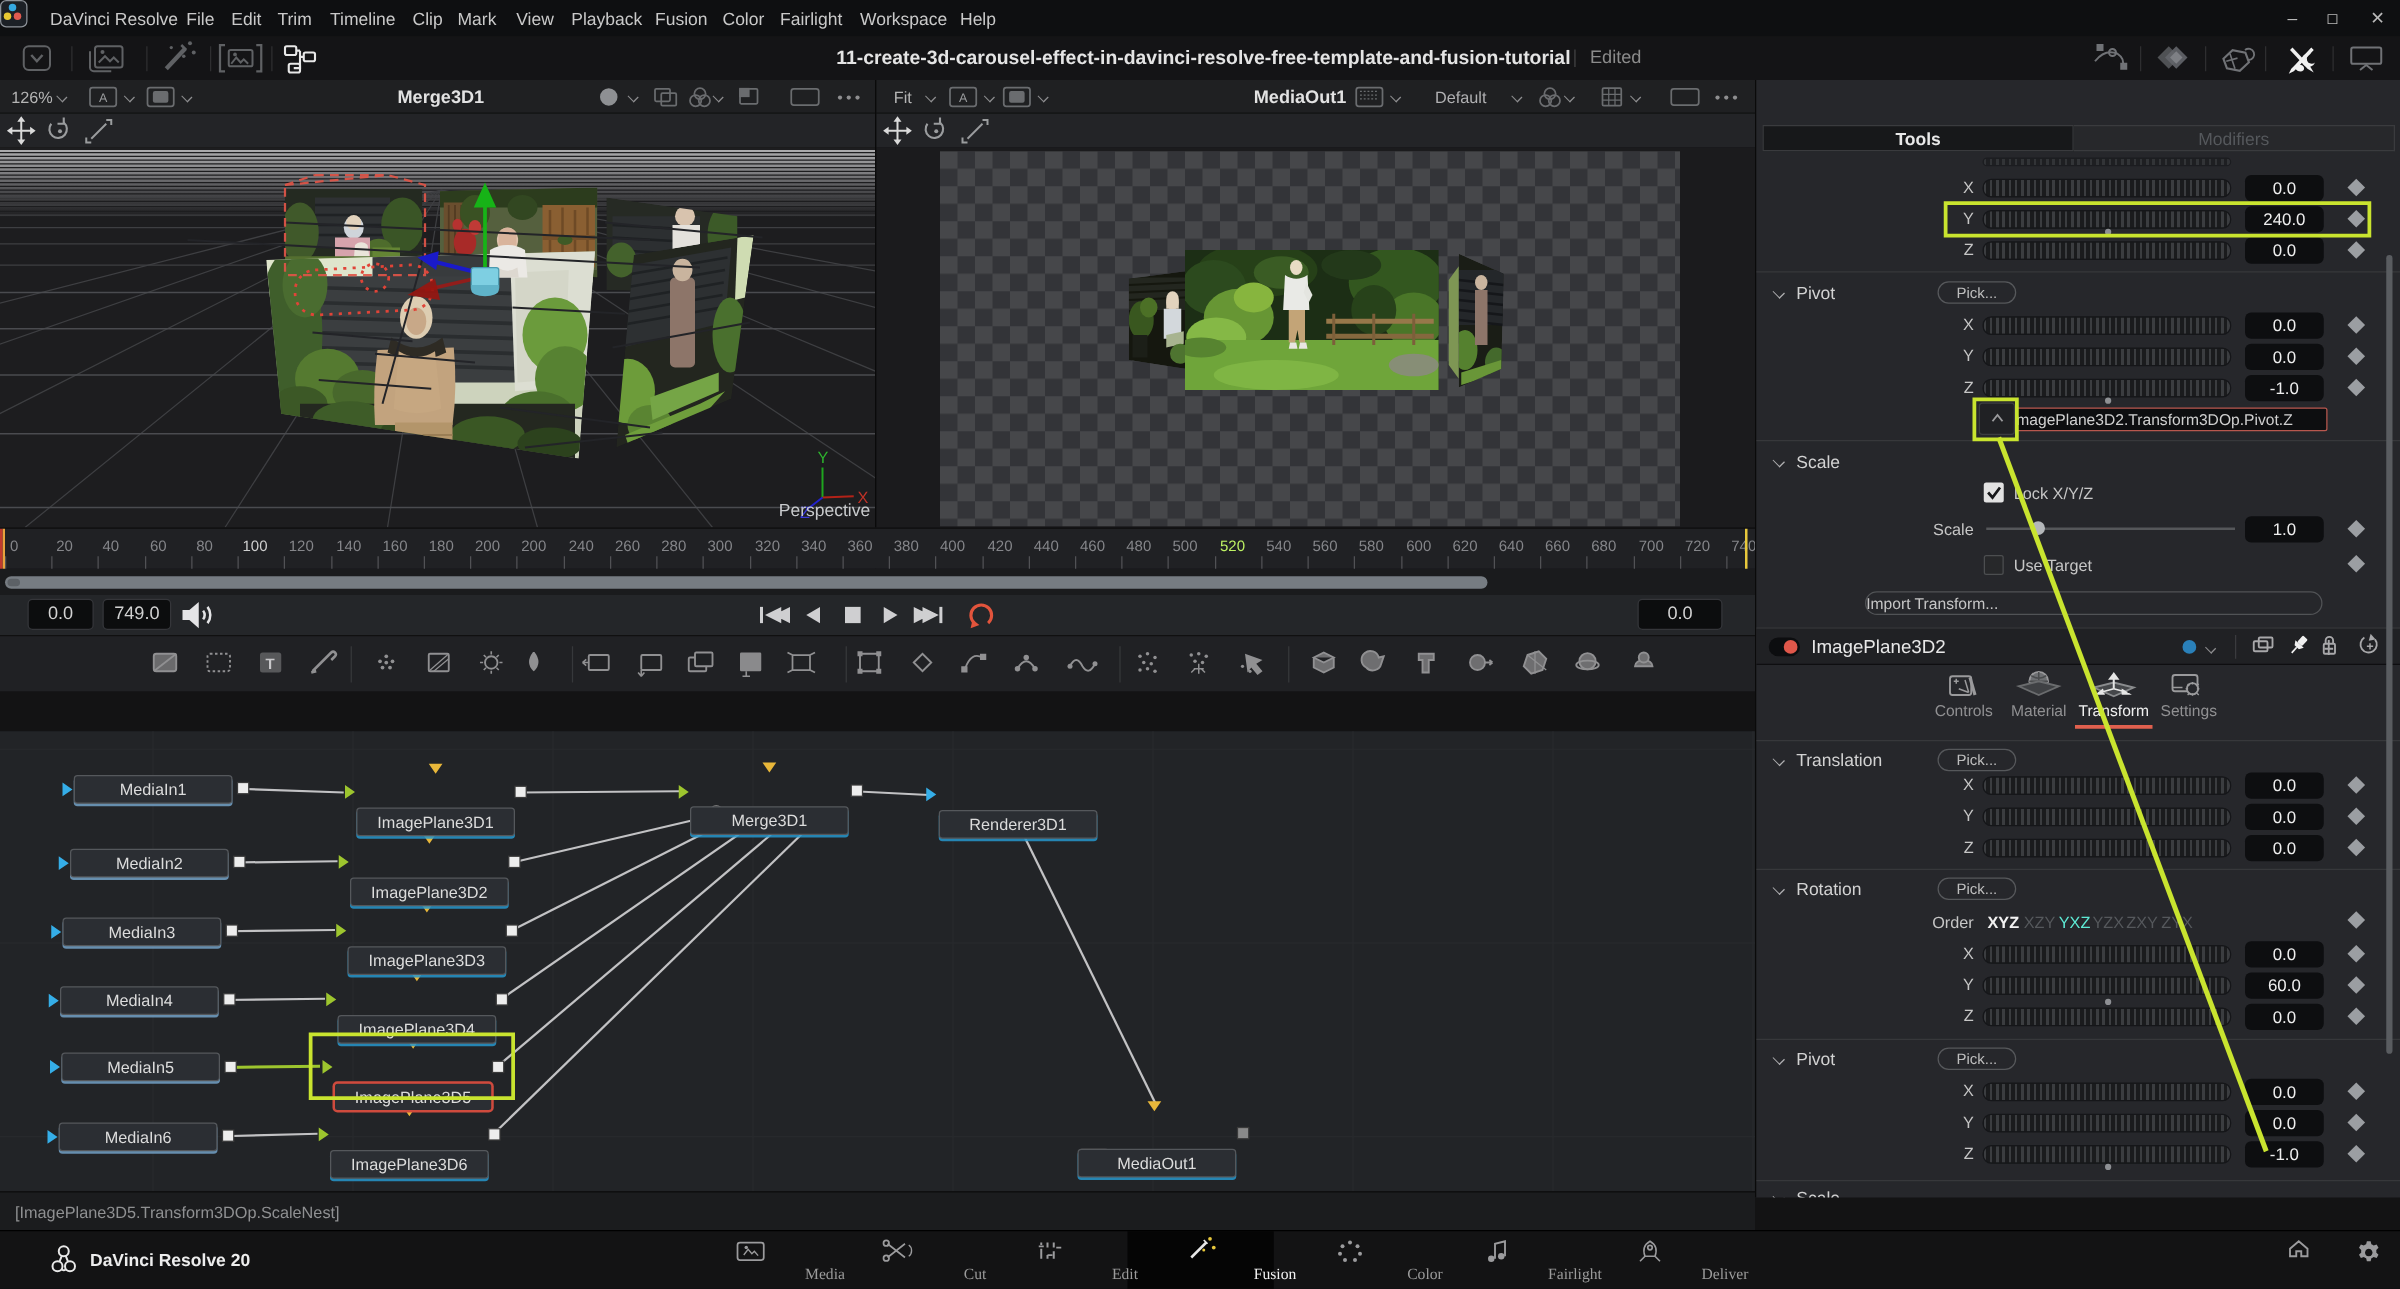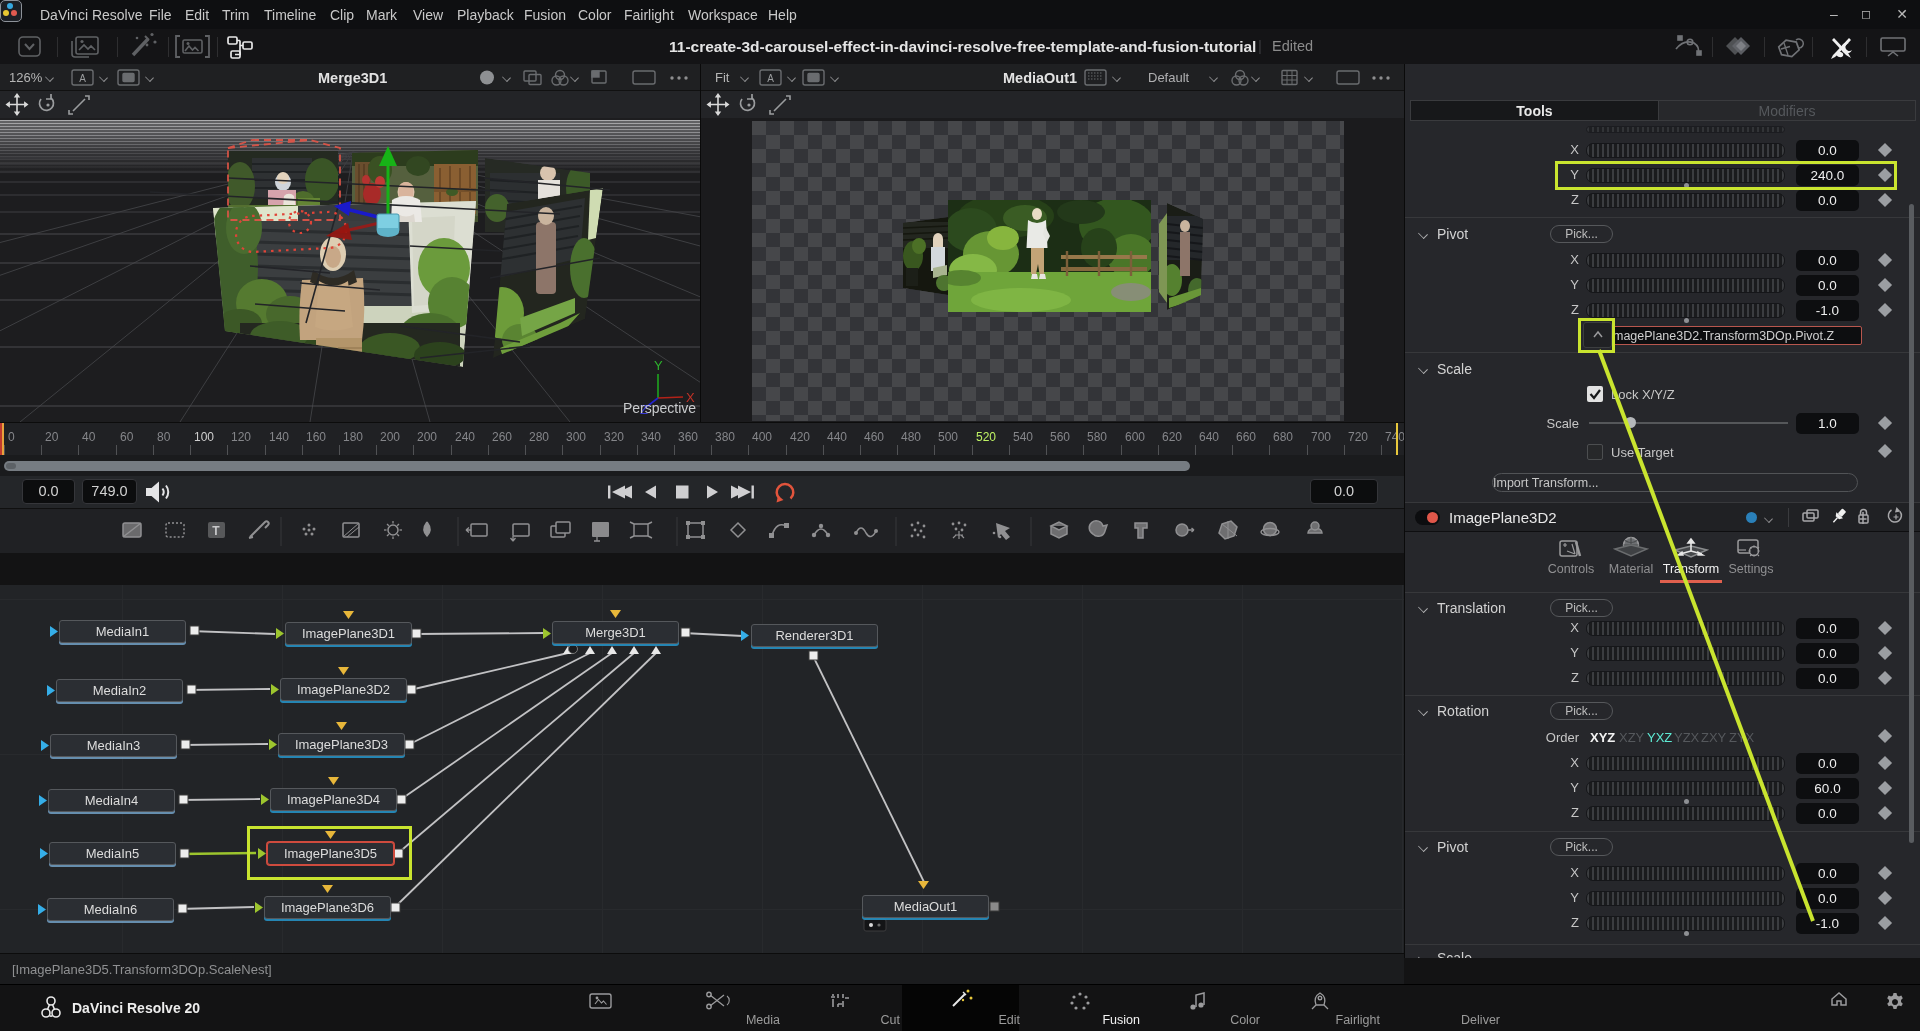--- a/index.html
+++ b/index.html
@@ -42,21 +42,21 @@
 
 #icontoolbar { left:0; top:508px; width:1404px; height:45px; background:#202124; border-top:1px solid #101010; }
 
 
 #nodesheader { left:0; top:553px; width:1404px; height:32px; background:#17181a; color:#cfcfcf; font-size:14px; font-weight:bold; border-bottom:1px solid #0c0c0c;}
 #nodecanvas { left:0; top:585px; width:1404px; height:368px; background:#222427;
   background-image:linear-gradient(#282a2d 1px,transparent 1px),linear-gradient(90deg,#282a2d 1px,transparent 1px);
   background-size:160px 155px; background-position:122px 14px; }
 .node { position:absolute; height:23px; background:#2b2e33; border:1px solid #55585c; border-radius:3px; color:#dcdcdc; font-size:13px; text-align:center; line-height:21px; }
 .node.u1 { box-shadow:0 2px 0 rgba(125,178,220,0.75); }
-.node.u2 { box-shadow:0 2px 0 rgba(38,150,204,0.85); }
+.node.u2 { box-shadow:0 2px 0 rgba(38,150,204,0.85);margin-top:24px; }
 #nodestatus { left:0; top:953px; width:1404px; height:31px; background:#1b1c1e; border-top:1px solid #0c0c0c; color:#8f9092; font-size:13px; }
 
 
 #inspector { left:1404px; top:64px; width:516px; height:894px; background:#26272b; border-left:1px solid #0a0a0a; color:#c8c8c8; overflow:hidden; }
 #insstatus { left:1405px; top:958px; width:515px; height:26px; background:#1b1c1e; border-top:1px solid #0c0c0c; }
 .dchev { position:absolute; width:10px; height:10px; }
 .dchev:before { content:""; position:absolute; left:0; top:0; width:7px; height:7px; border-right:1.8px solid #b0b0b2; border-bottom:1.8px solid #b0b0b2; transform:rotate(45deg) scale(1,0.75); }
 .tabbtn { position:absolute; top:36px; height:21px; width:249px; font-size:14px; text-align:center; line-height:21px; }
 .srow { position:absolute; height:15px; }
 .slbl { position:absolute; width:24px; text-align:right; font-size:13px; color:#c6c6c6; top:-1px; }
@@ -66,21 +66,21 @@
 .diamond { position:absolute; left:475px; top:2px; width:10px; height:10px; background:#9b9ea2; transform:rotate(45deg); }
 .sechead { position:absolute; font-size:14px; color:#d2d2d2; }
 .pickbtn { position:absolute; left:145px; width:63px; height:18px; border:1px solid #56585b; border-radius:9px; color:#bdbdbd; font-size:12px; text-align:center; line-height:16px; }
 .divline { position:absolute; left:0; width:516px; height:1px; background:#37383b; }
 .cb { position:absolute; width:16px; height:16px; border-radius:2px; }
 .cb.on { background:#e2e2e2; }
 .cb.off { background:#27282a; border:1px solid #4c4e50; }
 
 
 #bottombar { left:0; top:984px; width:1920px; height:47px; background:#131314; border-top:1px solid #000; }
-.page { position:absolute; top:0; width:120px; height:47px; text-align:right; color:#9b9b9b; font-size:12.5px; }
+.page { position:absolute; top:0; width:120px; height:47px; text-align:center; color:#9b9b9b; font-size:12.5px;font-family:Liberation Serif, serif; }
 .page .lab { position:absolute; bottom:5px; width:100%; }
 
 
 .hl { position:absolute; border:3px solid #c9e42f; }
 </style>
 </head>
 <body>
 <div id="stage">
 
 <div id="menubar" class="abs">

